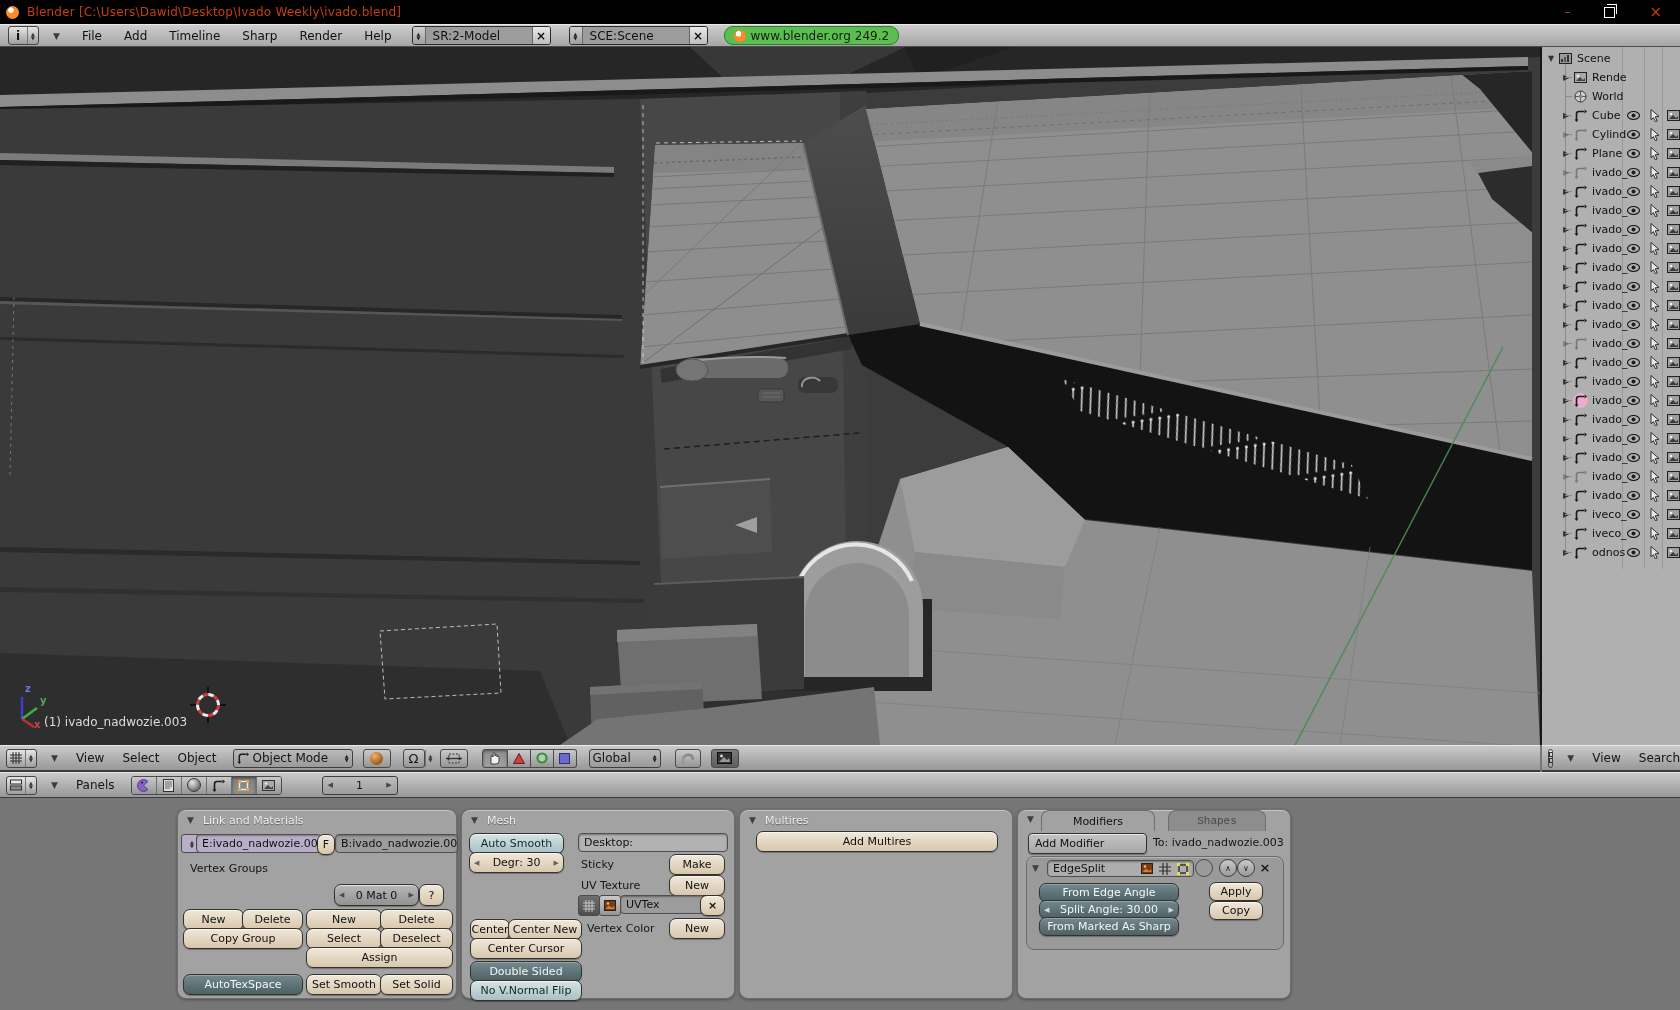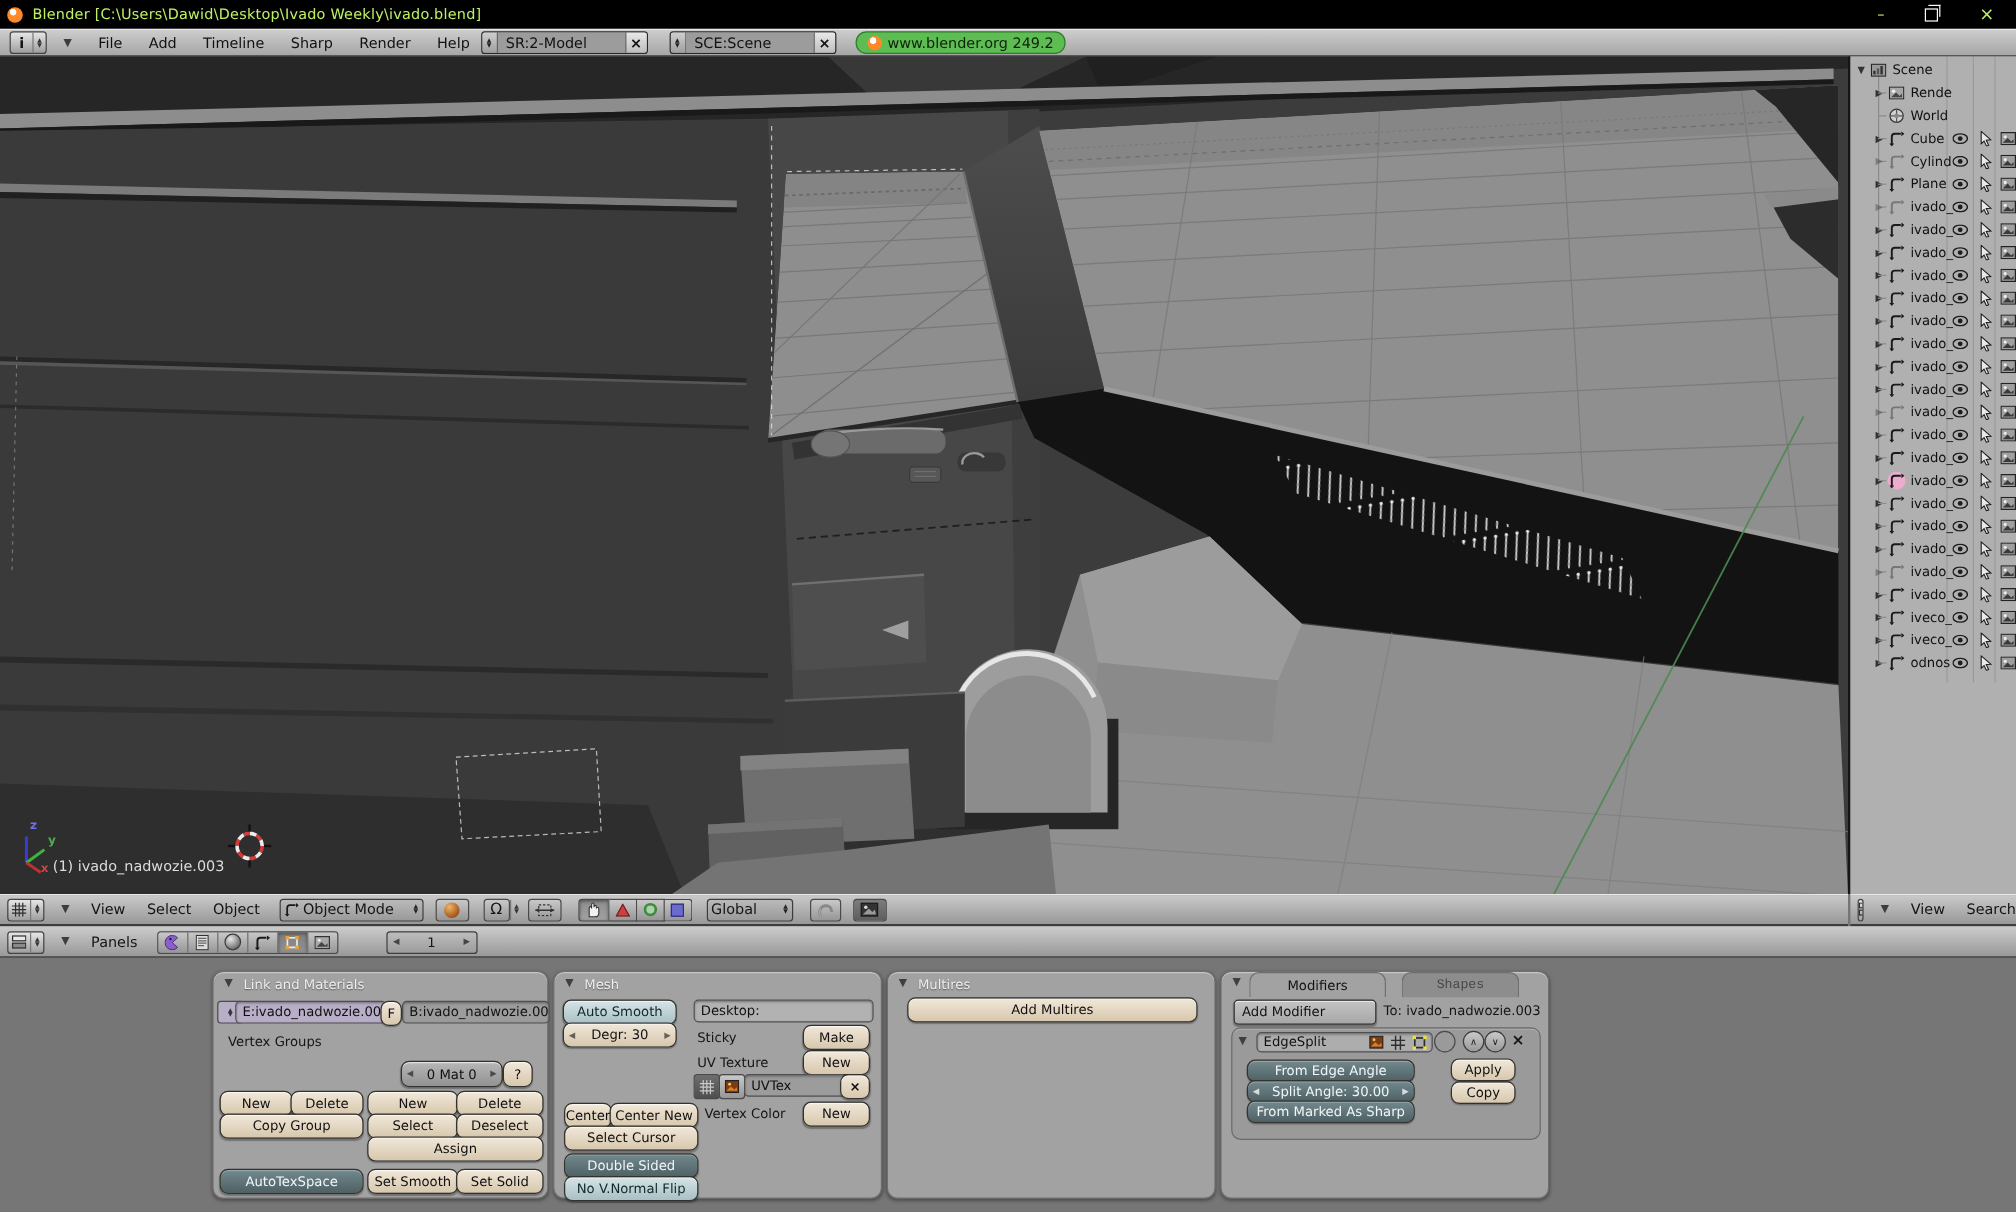--- a/index.html
+++ b/index.html
@@ -1,21 +1,21 @@
 <!DOCTYPE html>
 <html><head>
 <meta charset="utf-8">
 <style>
   html,body{margin:0;padding:0;}
   body{width:1680px;height:1010px;position:relative;overflow:hidden;
        background:#767676;font-family:"DejaVu Sans",sans-serif;color:#111;
        -webkit-font-smoothing:antialiased;}
   
   .titlebar{position:absolute;left:0;top:0;width:100%;height:24px;background:#000;
-            color:#bef264;display:flex;align-items:center;font-size:12px;}
+            color:#c2410c;display:flex;align-items:center;font-size:12px;}
   .blogo{width:13px;height:13px;border-radius:50%;margin-left:6px;
          background:radial-gradient(circle at 38% 32%, #fff 0 2.5px, #ff8829 3px 75%, #c95f12 100%);}
   .tb-title{margin-left:8px;letter-spacing:.2px;}
   .tb-ctrl{margin-left:auto;display:flex;align-items:center;gap:34px;margin-right:18px;}
   .tb-ctrl span{cursor:default;}
   .restore-box{width:9px;height:9px;border:1.4px solid #fff;position:relative;}
   .restore-box::before{content:"";position:absolute;left:2px;top:-4px;width:9px;height:9px;
          border:1.4px solid #fff;border-bottom:none;border-left:none;}
   
   .menubar{position:absolute;left:0;top:24px;width:100%;height:21px;
@@ -154,21 +154,21 @@
         <span>▼</span>
       </span>
   </div>
   <span class="dn-tri">▼</span>
   <span class="menu-item">File</span>
   <span class="menu-item">Add</span>
   <span class="menu-item">Timeline</span>
   <span class="menu-item">Sharp</span>
   <span class="menu-item">Render</span>
   <span class="menu-item">Help</span>
-  <div class="mfield" style="margin-left:9px;">
+  <div class="mfield" style="margin-left:20px;">
     <span class="mf-step">
         <span>▲</span>
         <span>▼</span>
       </span>
     <span class="mf-text">SR:2-Model</span>
     <span class="mf-x">×</span>
   </div>
   <div class="mfield" style="margin-left:18px;">
     <span class="mf-step">
         <span>▲</span>
@@ -1403,21 +1403,21 @@
       <svg width="12" height="11" viewBox="0 0 12 11">
         <rect x="0.5" y="0.5" width="11" height="10" fill="#7a3c12" stroke="#222"></rect>
         <circle cx="4" cy="3.5" r="1.2" fill="#f4c06a"></circle>
           <polygon points="1.5,9 5,5.5 8,8 10,6 10.5,9" fill="#d87f2a"></polygon>
       </svg>
     </div>
     <div class="fld gfld" style="left:158px;top:85px;width:78px;height:17px;">UVTex</div>
     <div class="b" style="left:238px;top:85px;width:23px;height:19px;font-weight:bold;">×</div>
     <div class="b" style="left:8px;top:109px;width:38px;height:19px;">Center</div>
     <div class="b" style="left:46px;top:109px;width:72px;height:19px;">Center New</div>
-    <div class="b" style="left:8px;top:128px;width:110px;height:19px;">Select Cursor</div>
+    <div class="b" style="left:8px;top:128px;width:110px;height:19px;">Center Cursor</div>
     <span class="lbl" style="left:125px;top:112px;">Vertex Color</span>
     <div class="b" style="left:207px;top:108px;width:54px;height:19px;">New</div>
     <div class="b teal-d" style="left:8px;top:151px;width:110px;height:19px;">Double Sided</div>
     <div class="b teal-l" style="left:8px;top:170px;width:110px;height:19px;">No V.Normal Flip</div>
   </div>
 
   <div class="panel" style="left:739px;width:272px;">
     <div class="panel-hdr">
       <span class="ptri">▼</span>
       <span>Multires</span>

